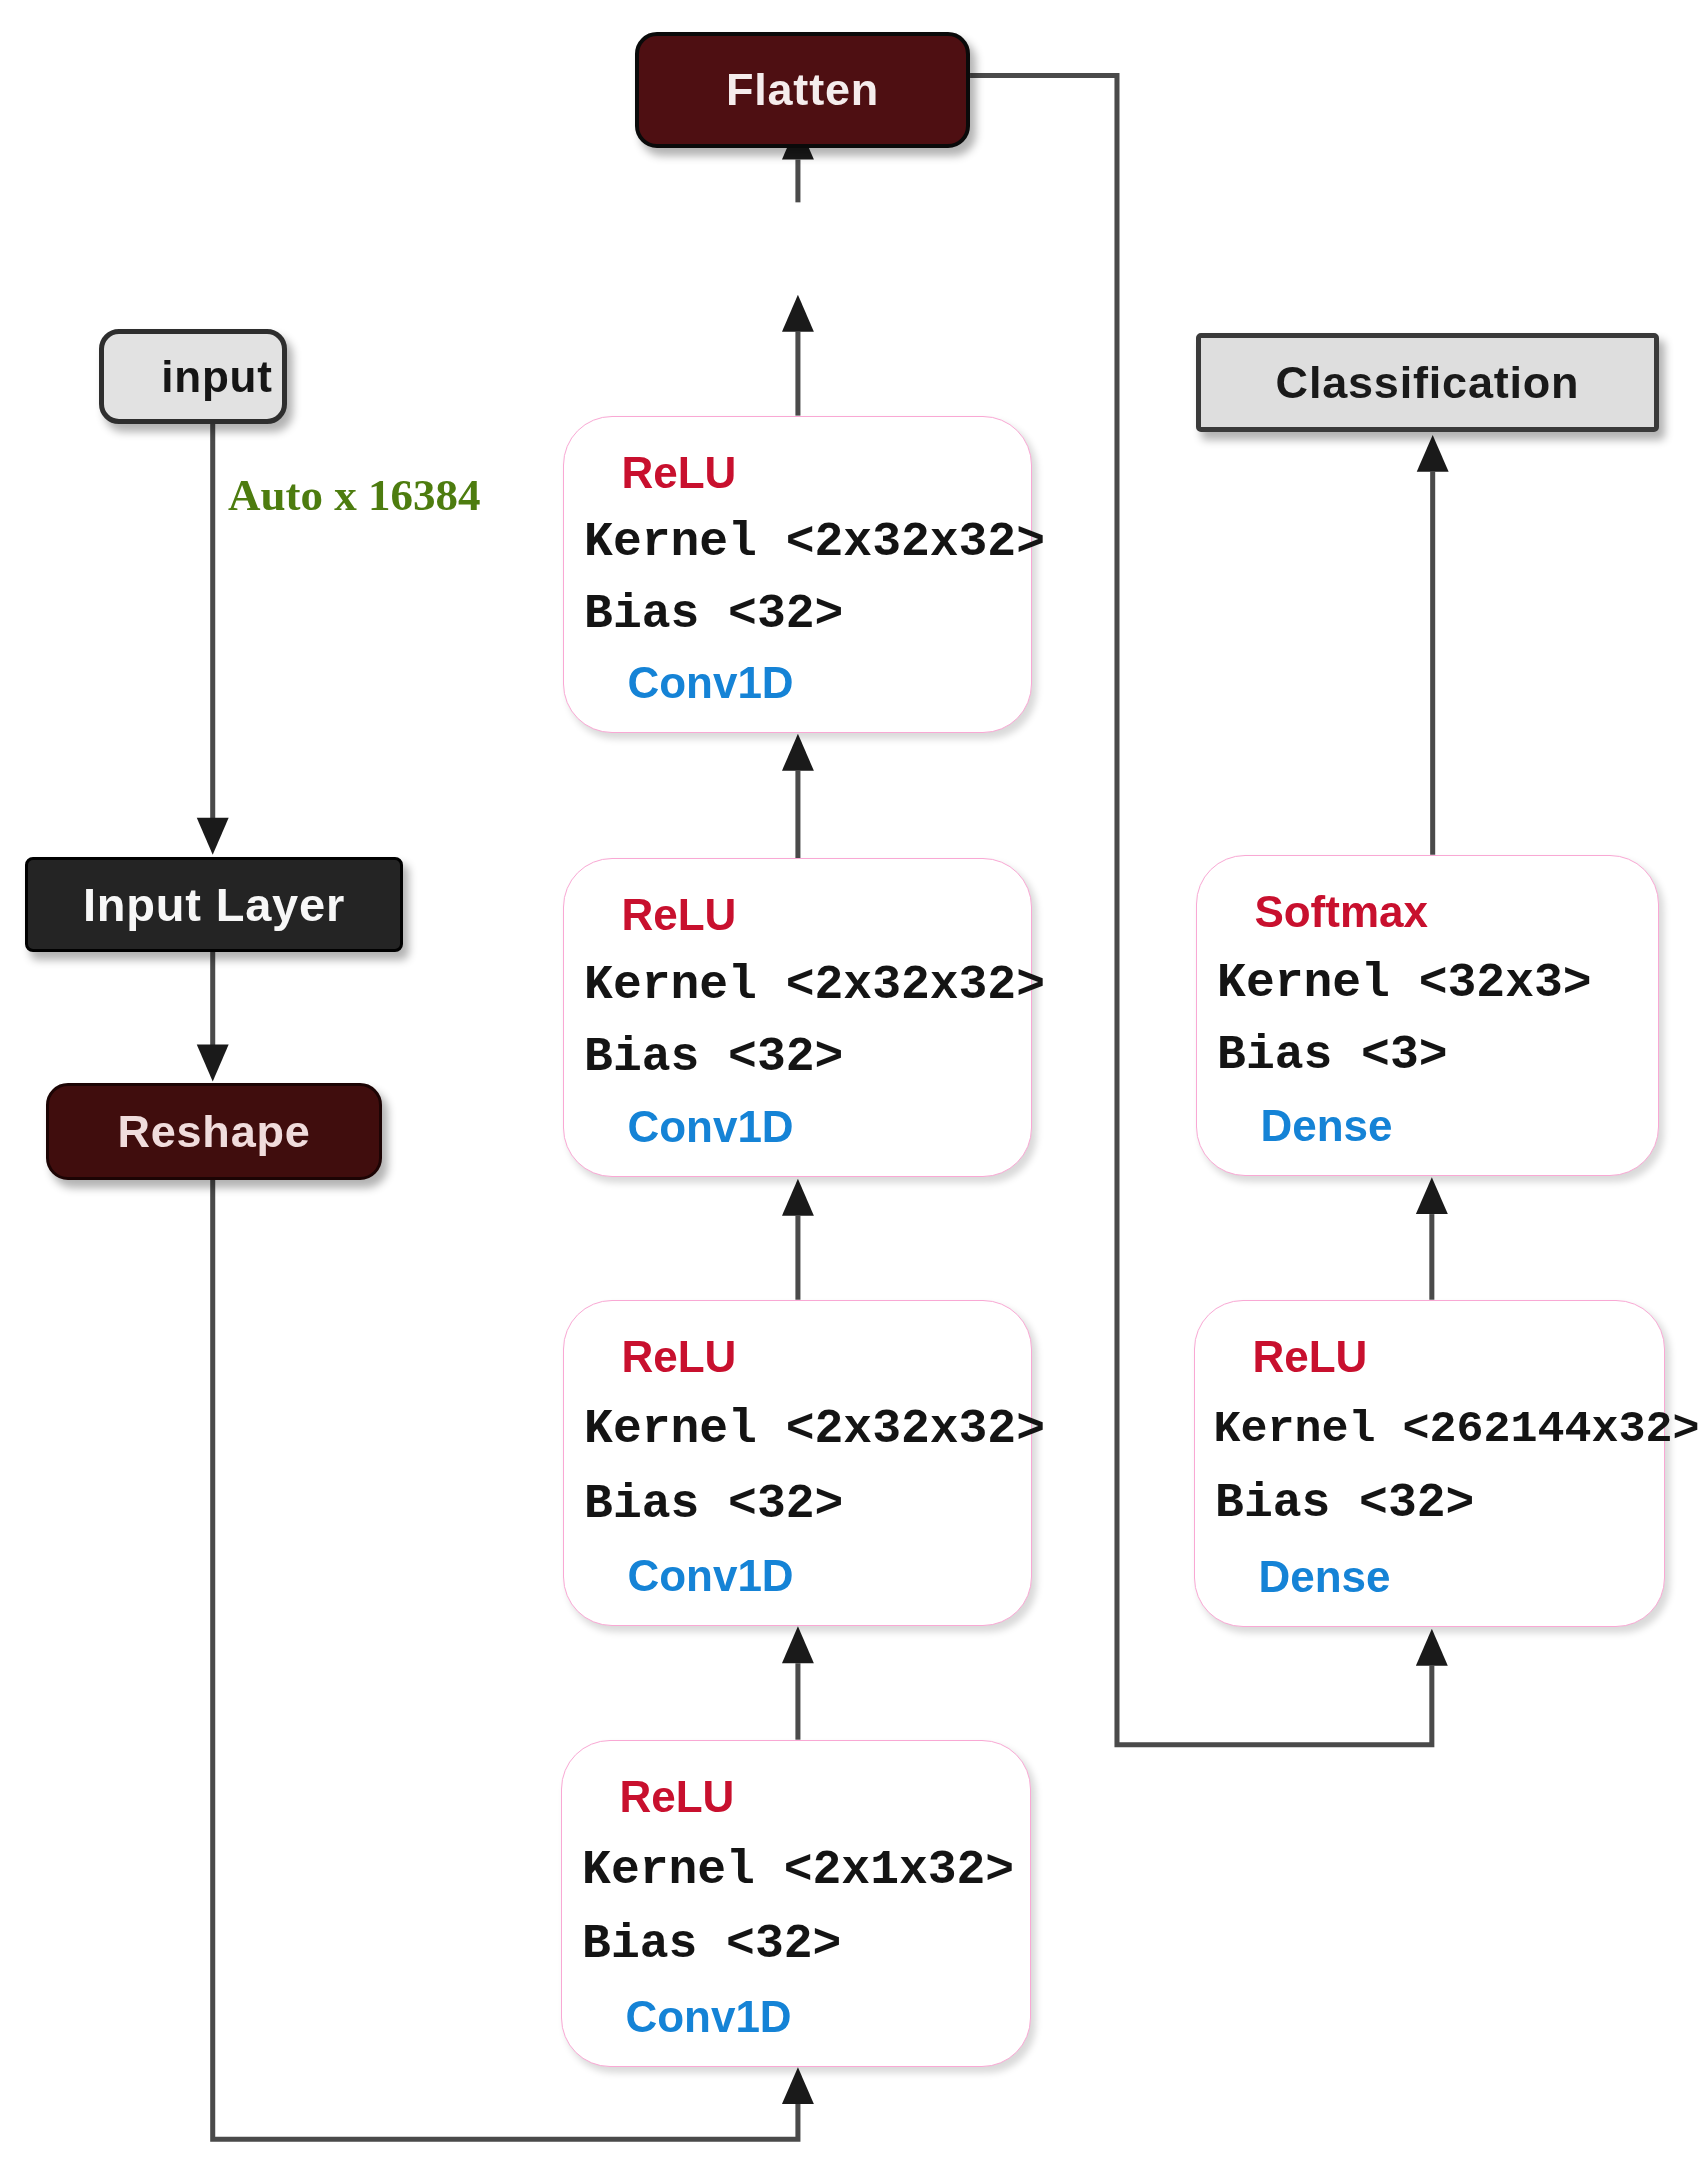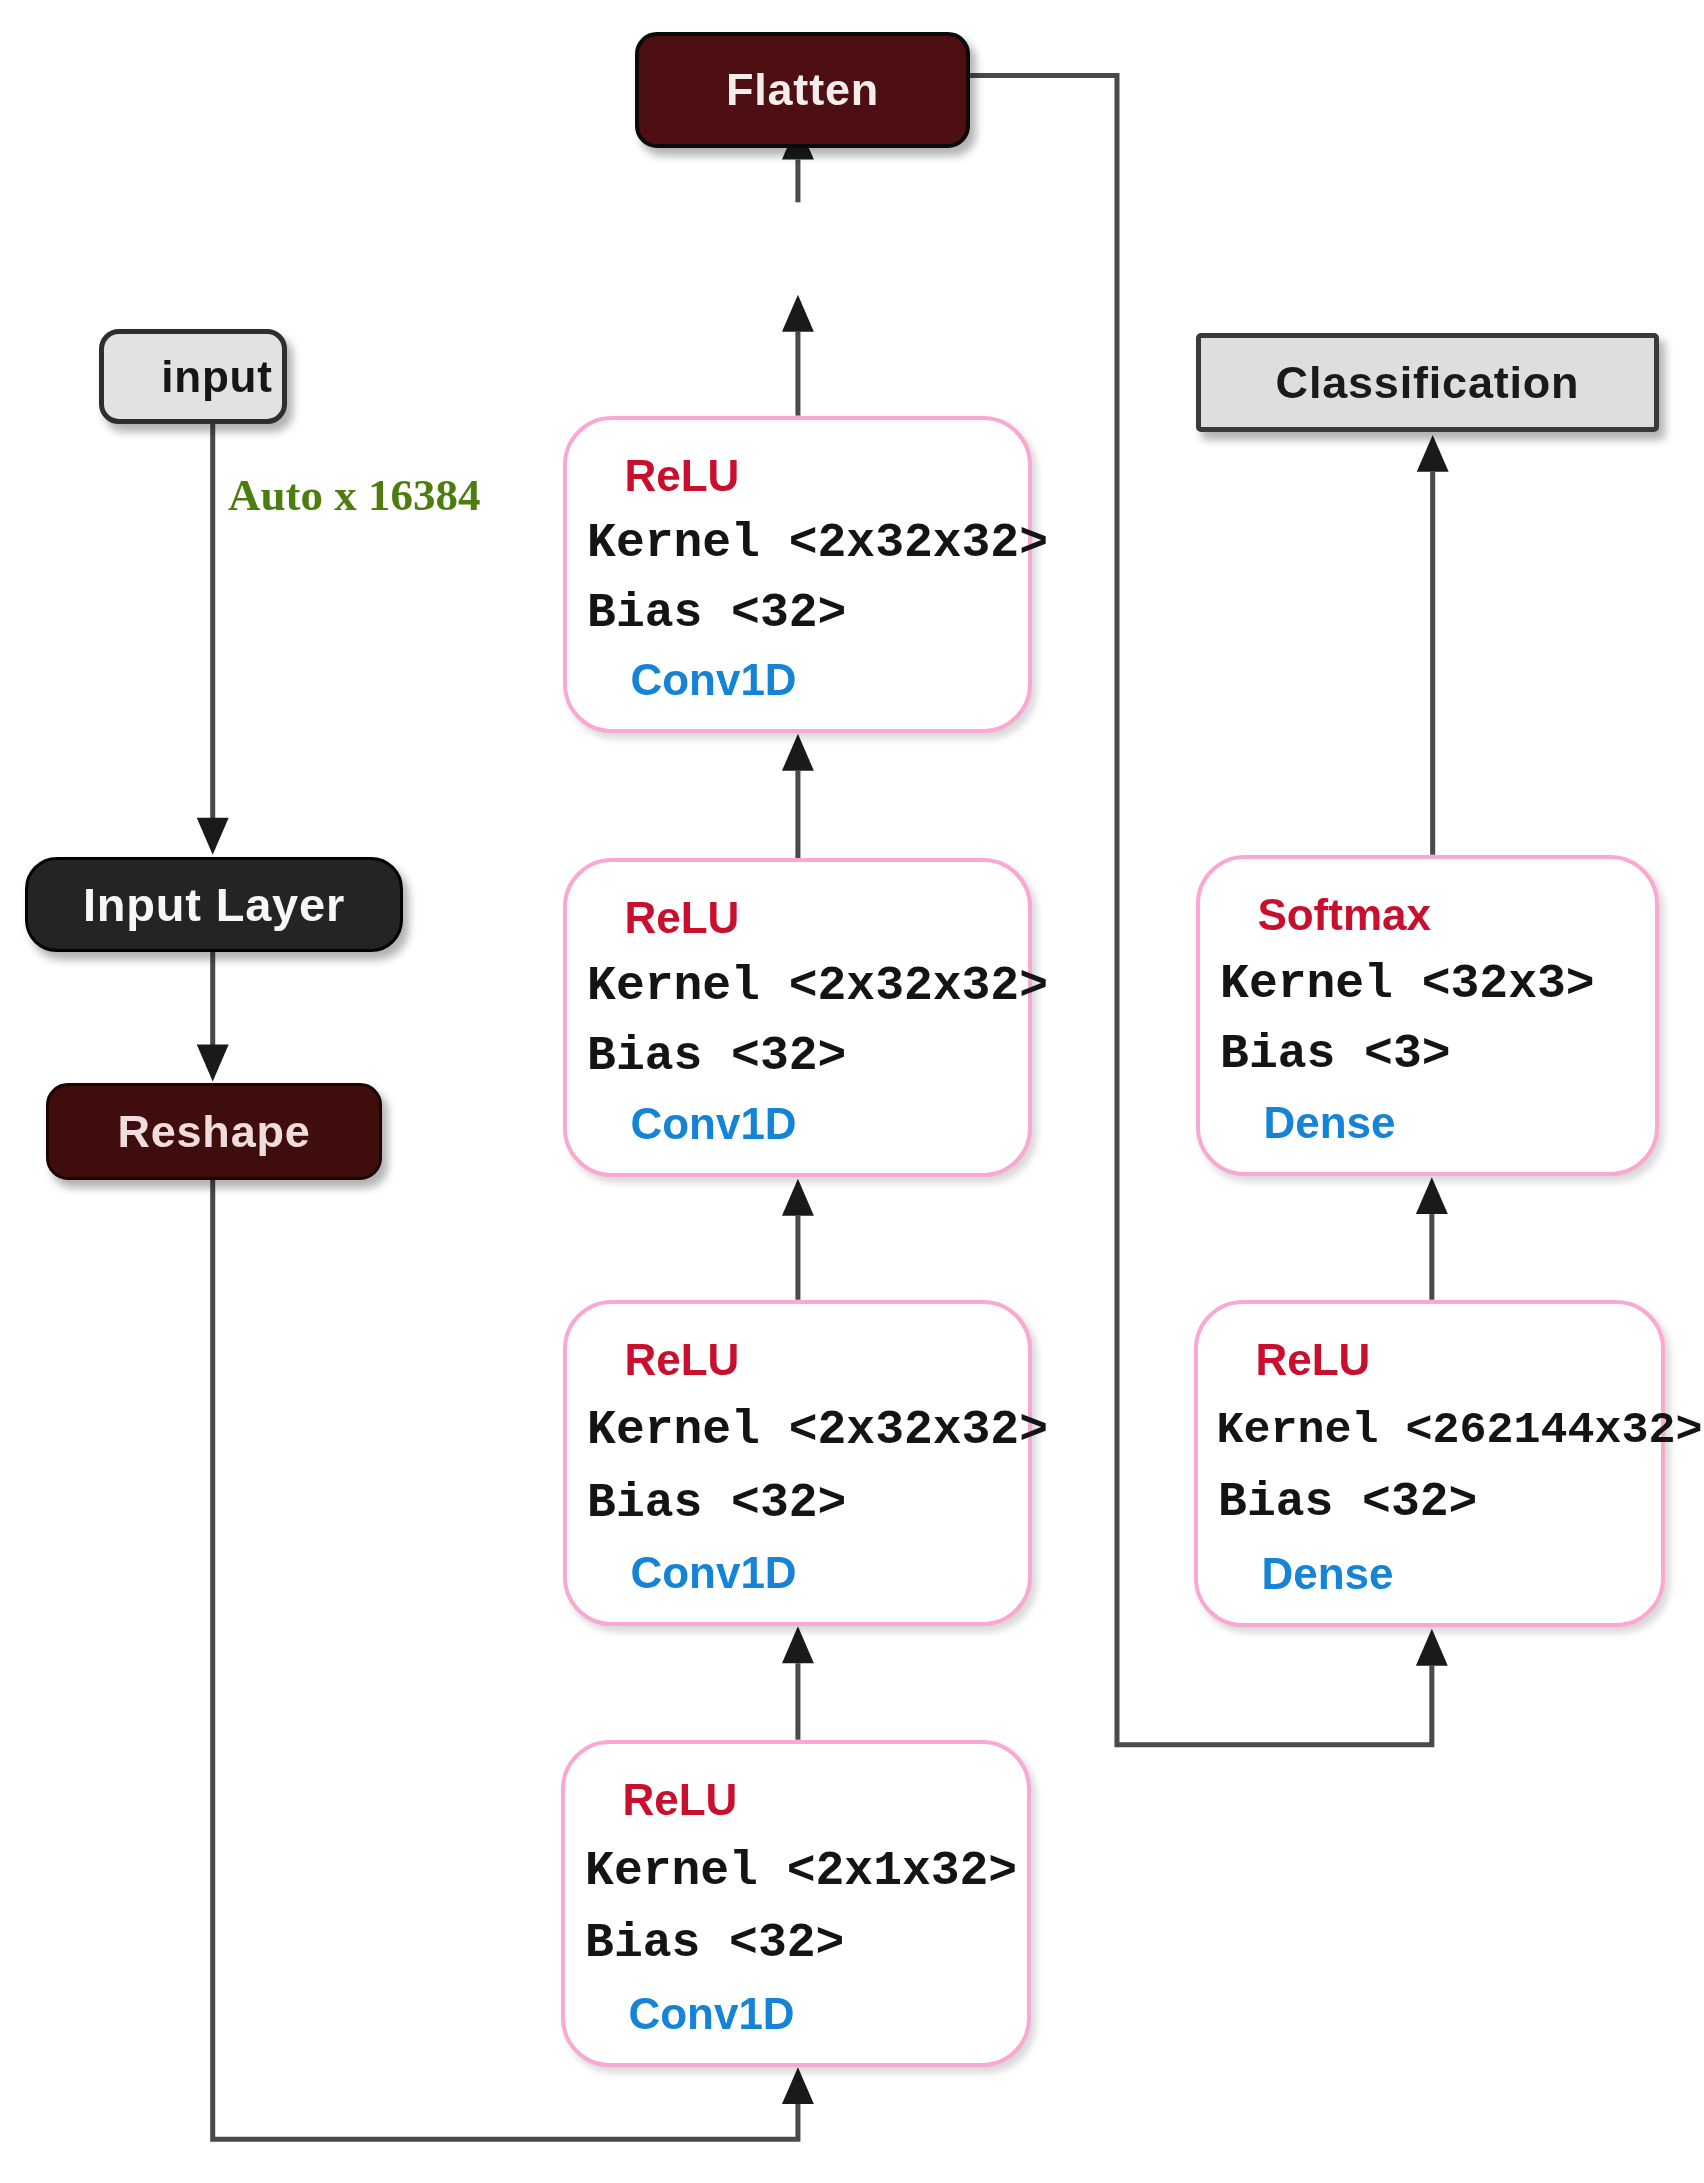--- a/index.html
+++ b/index.html
@@ -6,26 +6,26 @@
   #canvas{position:relative;width:1705px;height:2183px;background:#ffffff;overflow:hidden;
           font-family:"Liberation Sans",sans-serif;}
   #wires{position:absolute;left:0;top:0;width:1705px;height:2183px;}
 
   .node{position:absolute;box-sizing:border-box;display:flex;align-items:center;justify-content:center;}
 
   .pill{font-weight:bold;font-size:44px;letter-spacing:0.8px;
         box-shadow:5.9px 7.6px 8.4px rgba(0,0,0,0.30);}
   .pill-input{background:#e2e2e2;color:#161616;border:5px solid #2e2e2e;border-radius:20px;}
   .pill-classification{background:#dedede;color:#1a1a1a;border:5.9px solid #3a3a3a;border-radius:5px;font-size:45px;}
-  .pill-inputlayer{background:#242424;color:#f7f7f7;border:3.4px solid #000;border-radius:32px;font-size:47px;}
+  .pill-inputlayer{background:#242424;color:#f7f7f7;border:3.4px solid #000;border-radius:8px;font-size:47px;}
   .pill-reshape{background:#400d0d;color:#f0dcdc;border:3.4px solid #1c0404;border-radius:22px;font-size:45px;}
   .pill-flatten{background:#4e0f12;color:#f5ecec;border:4.2px solid #0a0a0a;border-radius:22px;font-size:45px;}
   .pill-maxpool{background:#45632b;color:#e9f3dd;border:4.2px solid #0d130a;border-radius:22px;font-size:45px;}
 
-  .block{background:#ffffff;border:4px solid #f9a8d4;border-radius:49px;
+  .block{background:#ffffff;border:1px solid #f9a8d4;border-radius:49px;
          display:flex;flex-direction:column;justify-content:space-between;
          align-items:flex-start;padding:34px 11.8px 27px 13.4px;
          box-shadow:4.2px 5.9px 7.6px rgba(0,0,0,0.15);}
   .act{font-weight:bold;font-size:44px;color:#c8102e;margin-left:44px;line-height:1;}
   .kern,.bias{font-family:Liberation Mono, monospace;font-weight:bold;font-size:48px;color:#141414;
               margin-left:6.7px;line-height:1;white-space:nowrap;}
   .kern.wide{font-size:45px;margin-left:5px;}
   .ltype{font-weight:bold;font-size:44px;color:#1583d6;margin-left:50px;line-height:1;}
 
   .note{position:absolute;font-family:"Liberation Serif",serif;font-weight:bold;

